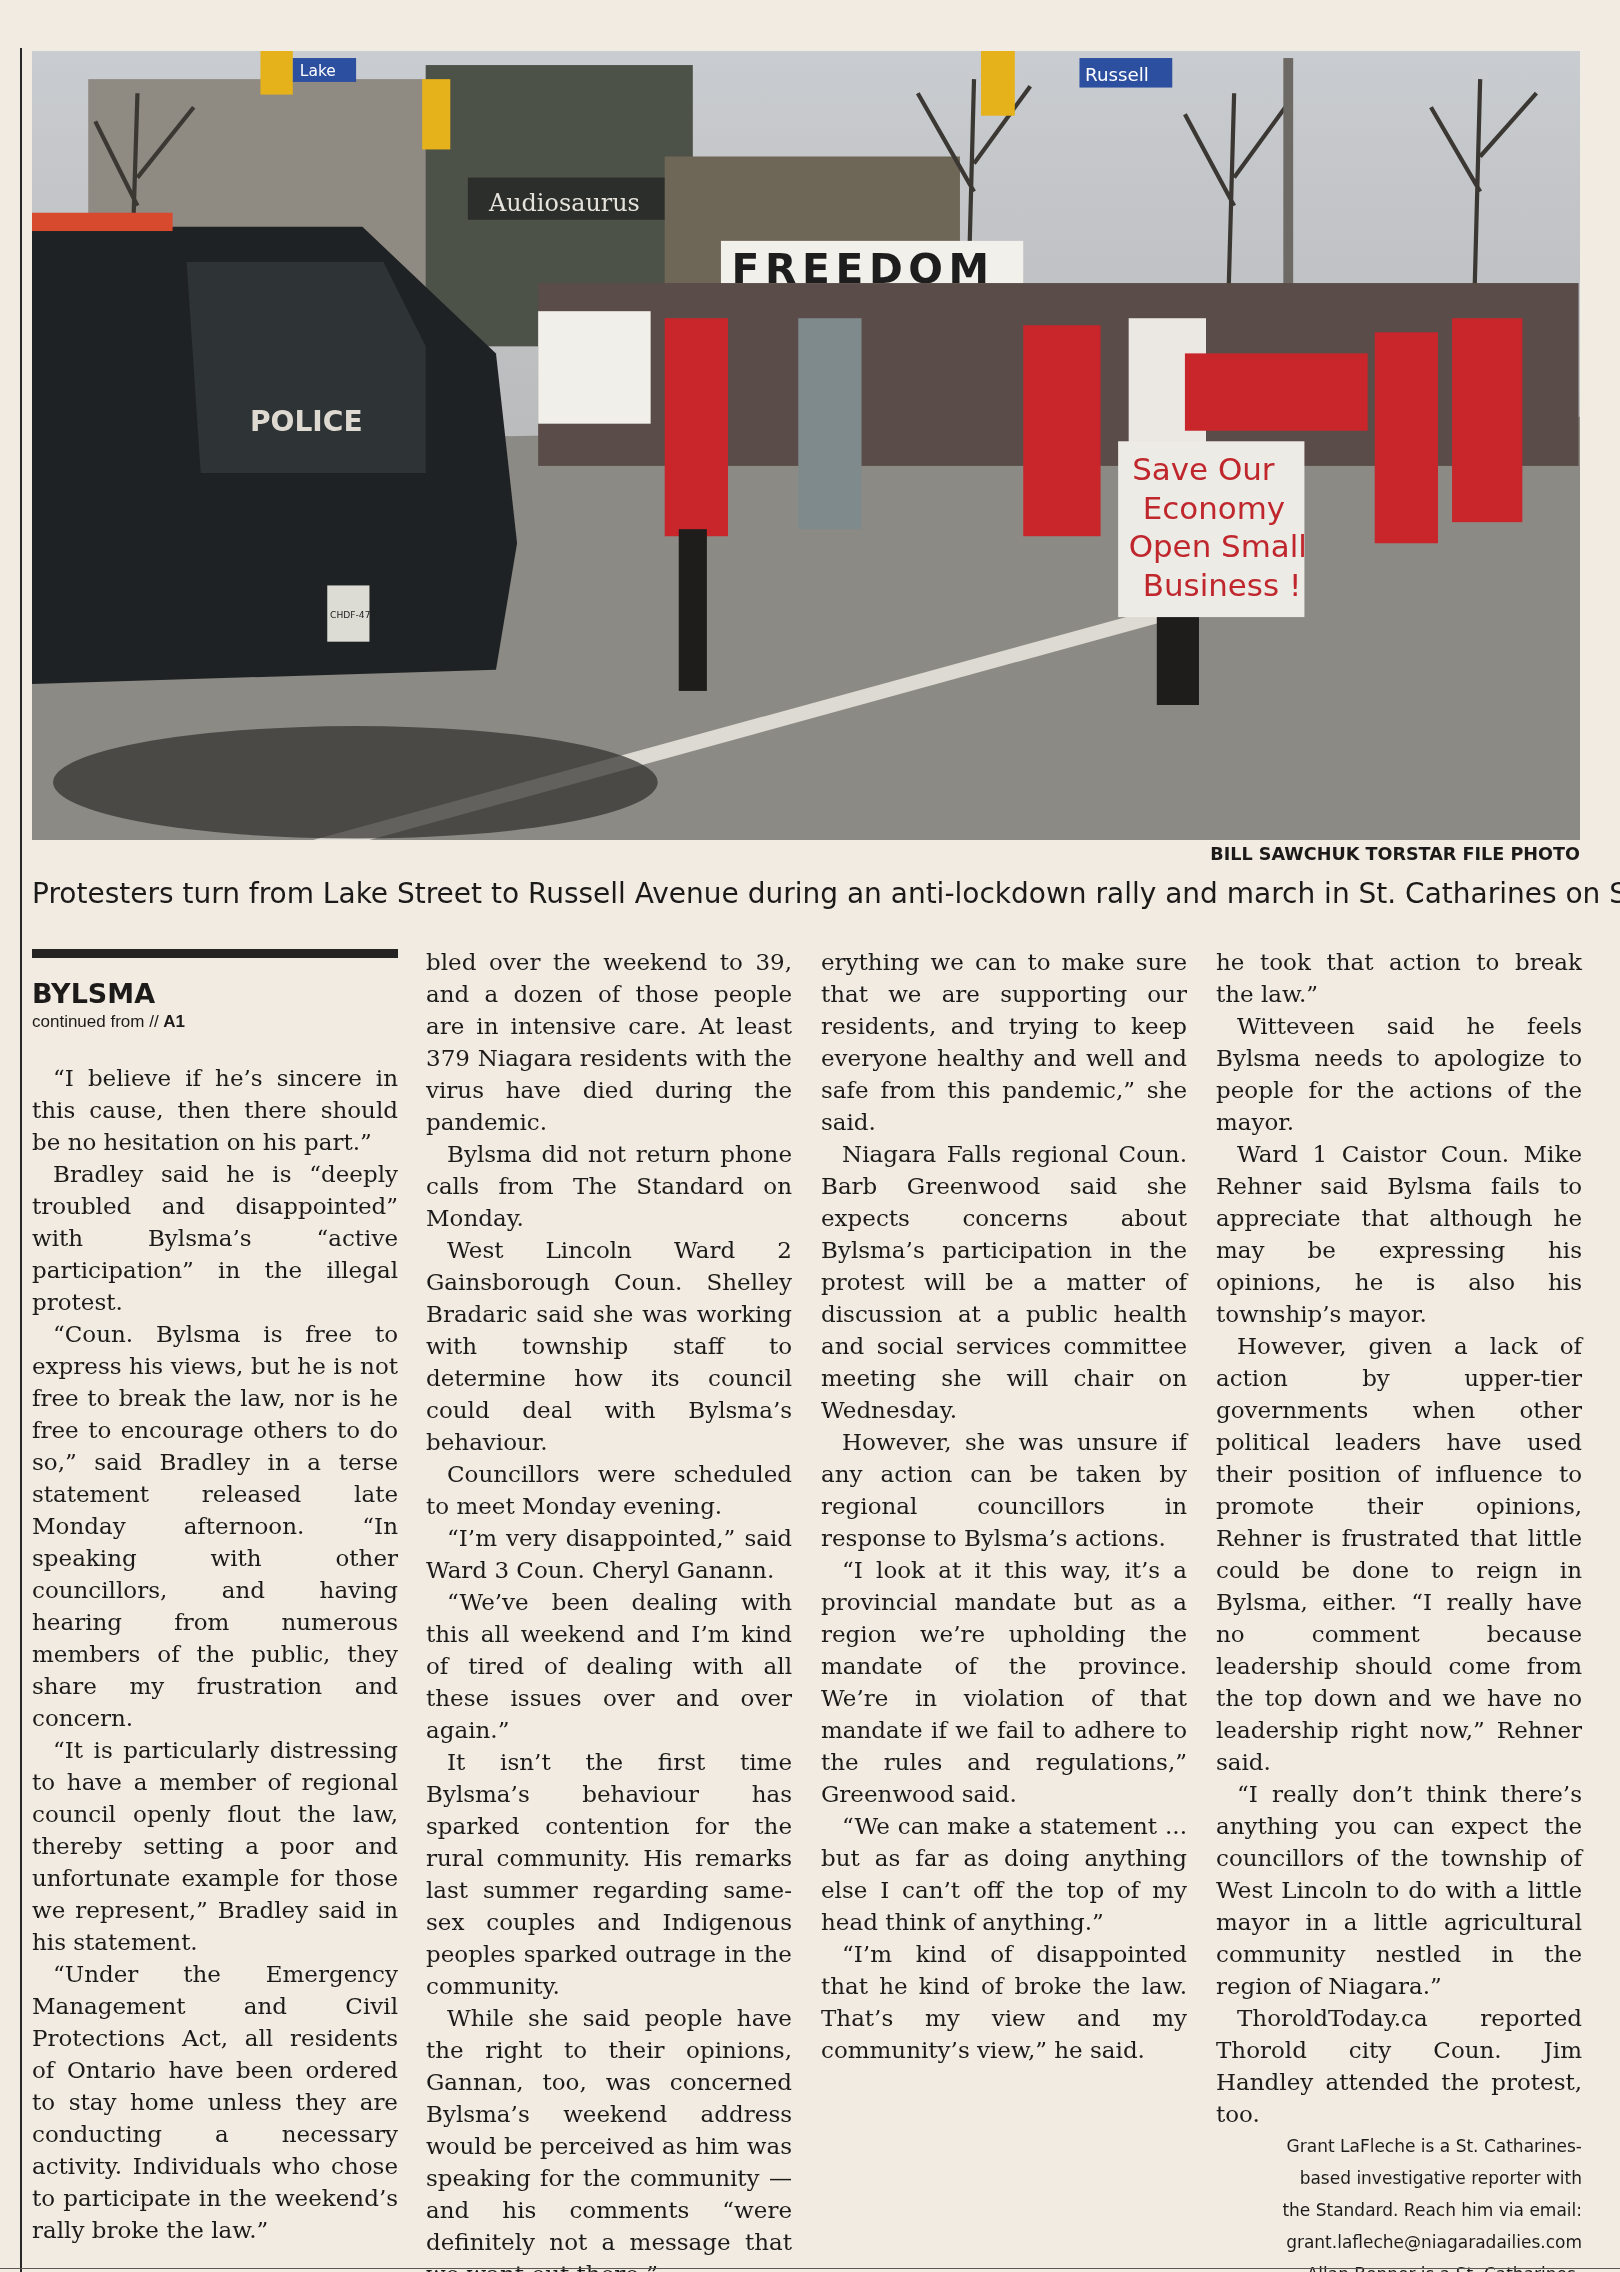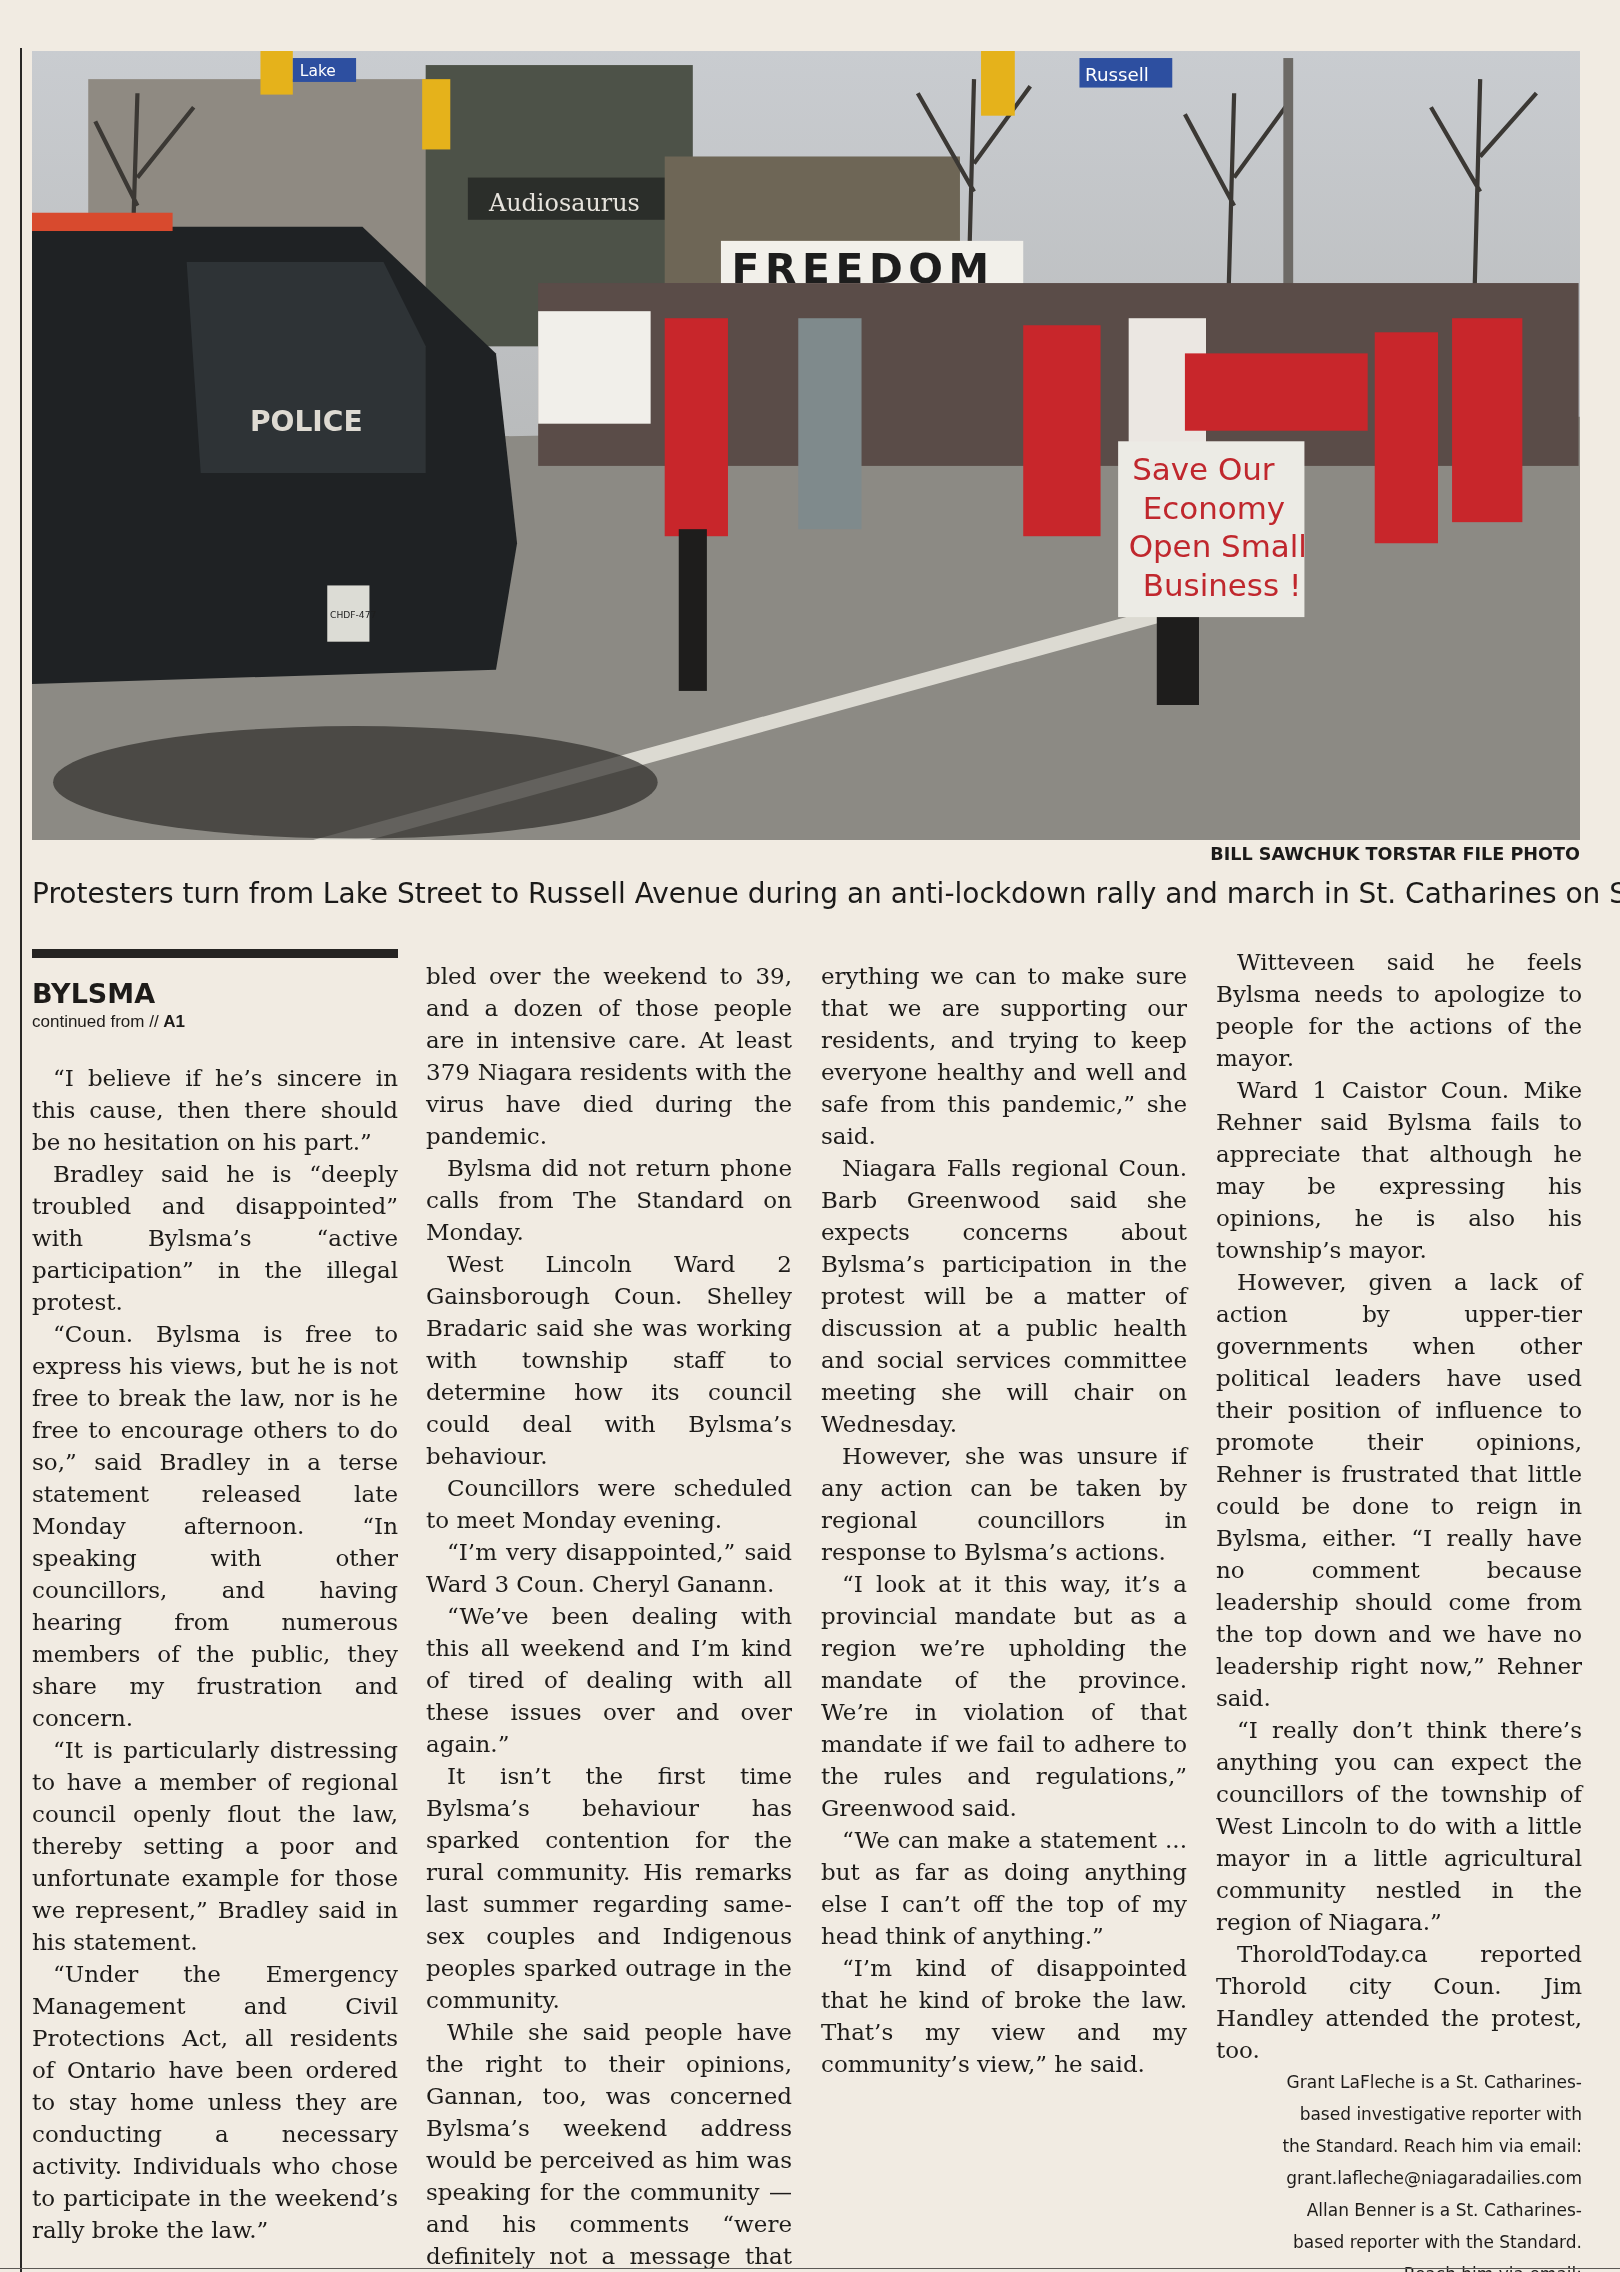--- a/index.html
+++ b/index.html
@@ -35,21 +35,21 @@
   }
   .columns {
     position: absolute; left: 32px; top: 949px; width: 1546px; height: 1314px;
   }
   .col {
     position: absolute; top: 0; width: 366px;
     font-size: 23px; line-height: 32px;
     text-align: justify; hyphens: manual;
   }
   .col p { margin: 0; text-indent: 21px; }
-  .col p.noindent { text-indent: 0; margin-top: 14px; }
+  .col p.noindent { text-indent: 0; }
   .col1 { left: 0; }
   .col2 { left: 394px; top: -3.5px; }
   .col3 { left: 789px; top: -3.5px; }
   .col4 { left: 1184px; top: -3.5px; }
   .topbar { height: 9.1px; background: #262422; width: 366px; margin-bottom: 19.7px; }
   .slug { font-family: "DejaVu Sans", sans-serif; font-weight: bold; font-size: 27px; line-height: 31px; }
   .contfrom { font-family: Liberation Sans, sans-serif; font-size: 17px; line-height: 25px; margin-bottom: 28px; }
   .contfrom b { font-weight: bold; }
   .bio { font-family: "DejaVu Sans", sans-serif; font-size: 17px; line-height: 32px; text-align:left; }
   .bio p { text-indent: 0; }
@@ -165,20 +165,21 @@
     <p class="noindent">erything we can to make sure that we are supporting our residents, and trying to keep everyone healthy and well and safe from this pandemic,” she said.</p>
     <p>Niagara Falls regional Coun. Barb Greenwood said she expects concerns about Bylsma’s participation in the protest will be a matter of discussion at a public health and social services committee meeting she will chair on Wednesday.</p>
     <p>However, she was unsure if any action can be taken by regional councillors in response to Bylsma’s actions.</p>
     <p>“I look at it this way, it’s a provincial mandate but as a region we’re upholding the mandate of the province. We’re in violation of that mandate if we fail to adhere to the rules and regulations,” Greenwood said.</p>
     <p>“We can make a statement ... but as far as doing anything else I can’t off the top of my head think of anything.”</p>
     <p>“I’m kind of disappointed that he kind of broke the law. That’s my view and my community’s view,” he said.</p>
 
   </div>
 
   <div class="col col4">
+    <p class="noindent">he took that action to break the law.”</p>
     <p>Witteveen said he feels Bylsma needs to apologize to people for the actions of the mayor.</p>
     <p>Ward 1 Caistor Coun. Mike Rehner said Bylsma fails to appreciate that although he may be expressing his opinions, he is also his township’s mayor.</p>
     <p>However, given a lack of action by upper-tier governments when other political leaders have used their position of influence to promote their opinions, Rehner is frustrated that little could be done to reign in Bylsma, either. “I really have no comment because leadership should come from the top down and we have no leadership right now,” Rehner said.</p>
     <p>“I really don’t think there’s anything you can expect the councillors of the township of West Lincoln to do with a little mayor in a little agricultural community nestled in the region of Niagara.”</p>
     <p>ThoroldToday.ca reported Thorold city Coun. Jim Handley attended the protest, too.</p>
     <div class="bio">
       <p class="q">Grant LaFleche is a St. Catharines-
 based investigative reporter with
 the Standard. Reach him via email:
 grant.lafleche@niagaradailies.com</p>

